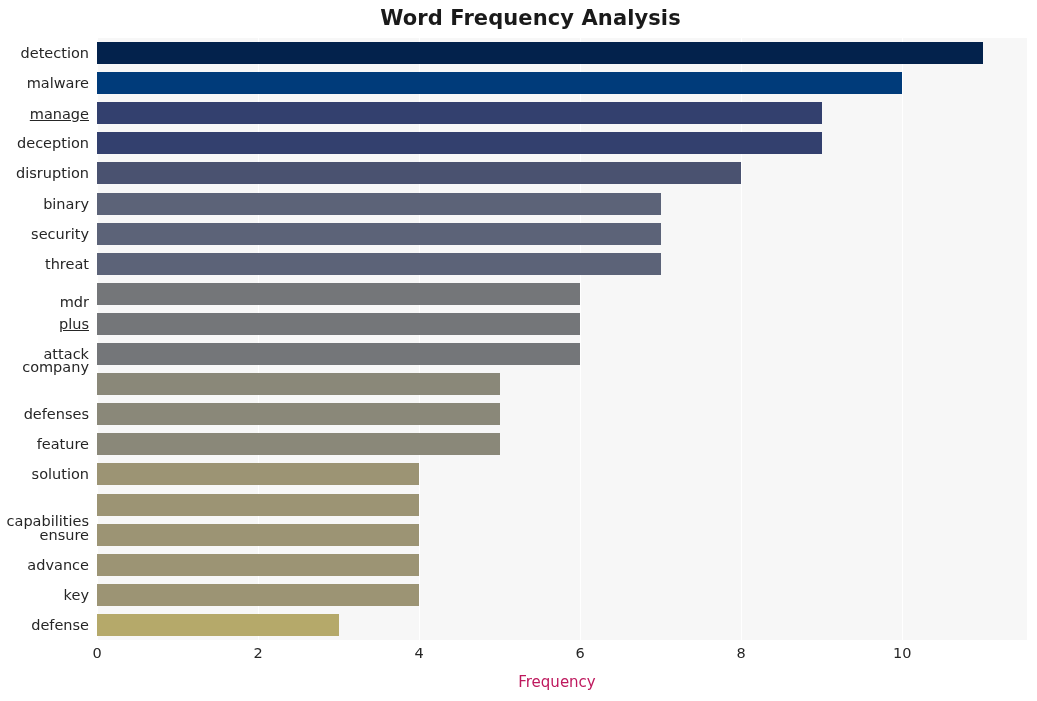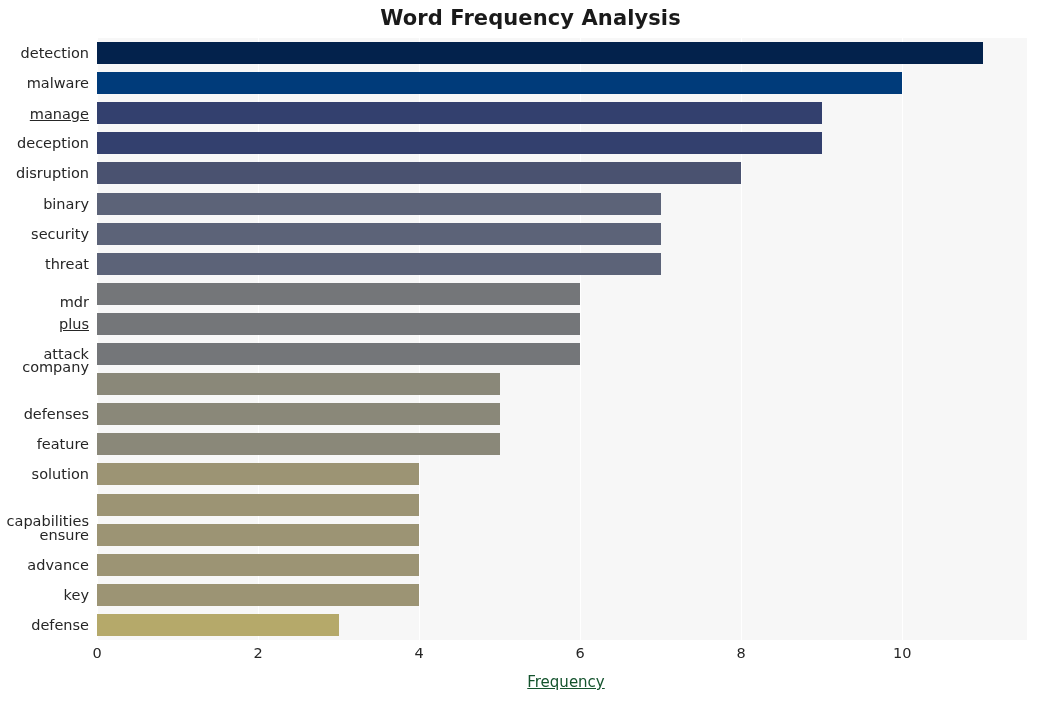--- a/index.html
+++ b/index.html
@@ -94,27 +94,26 @@
     position: absolute;
     top: 0;
     transform: translateX(-50%);
     font-size: 14.5px;
     color: #262626;
     white-space: nowrap;
   }
 
   #x-axis-title {
     position: absolute;
-    left: 101px;
+    left: 92px;
     top: 673px;
     width: 930px;
     text-align: center;
     font-size: 15px;
-    color: #14532d;
-    text-decoration: underline;
+    color: #be185d;
   }
 </style>
 </head>
 <body style="background: rgb(255, 255, 255);">
 
 <div id="chart-root">
 
   <div id="chart-title">Word Frequency Analysis</div>
 
   <div id="plot-area" style="background: rgb(247, 247, 247);">

